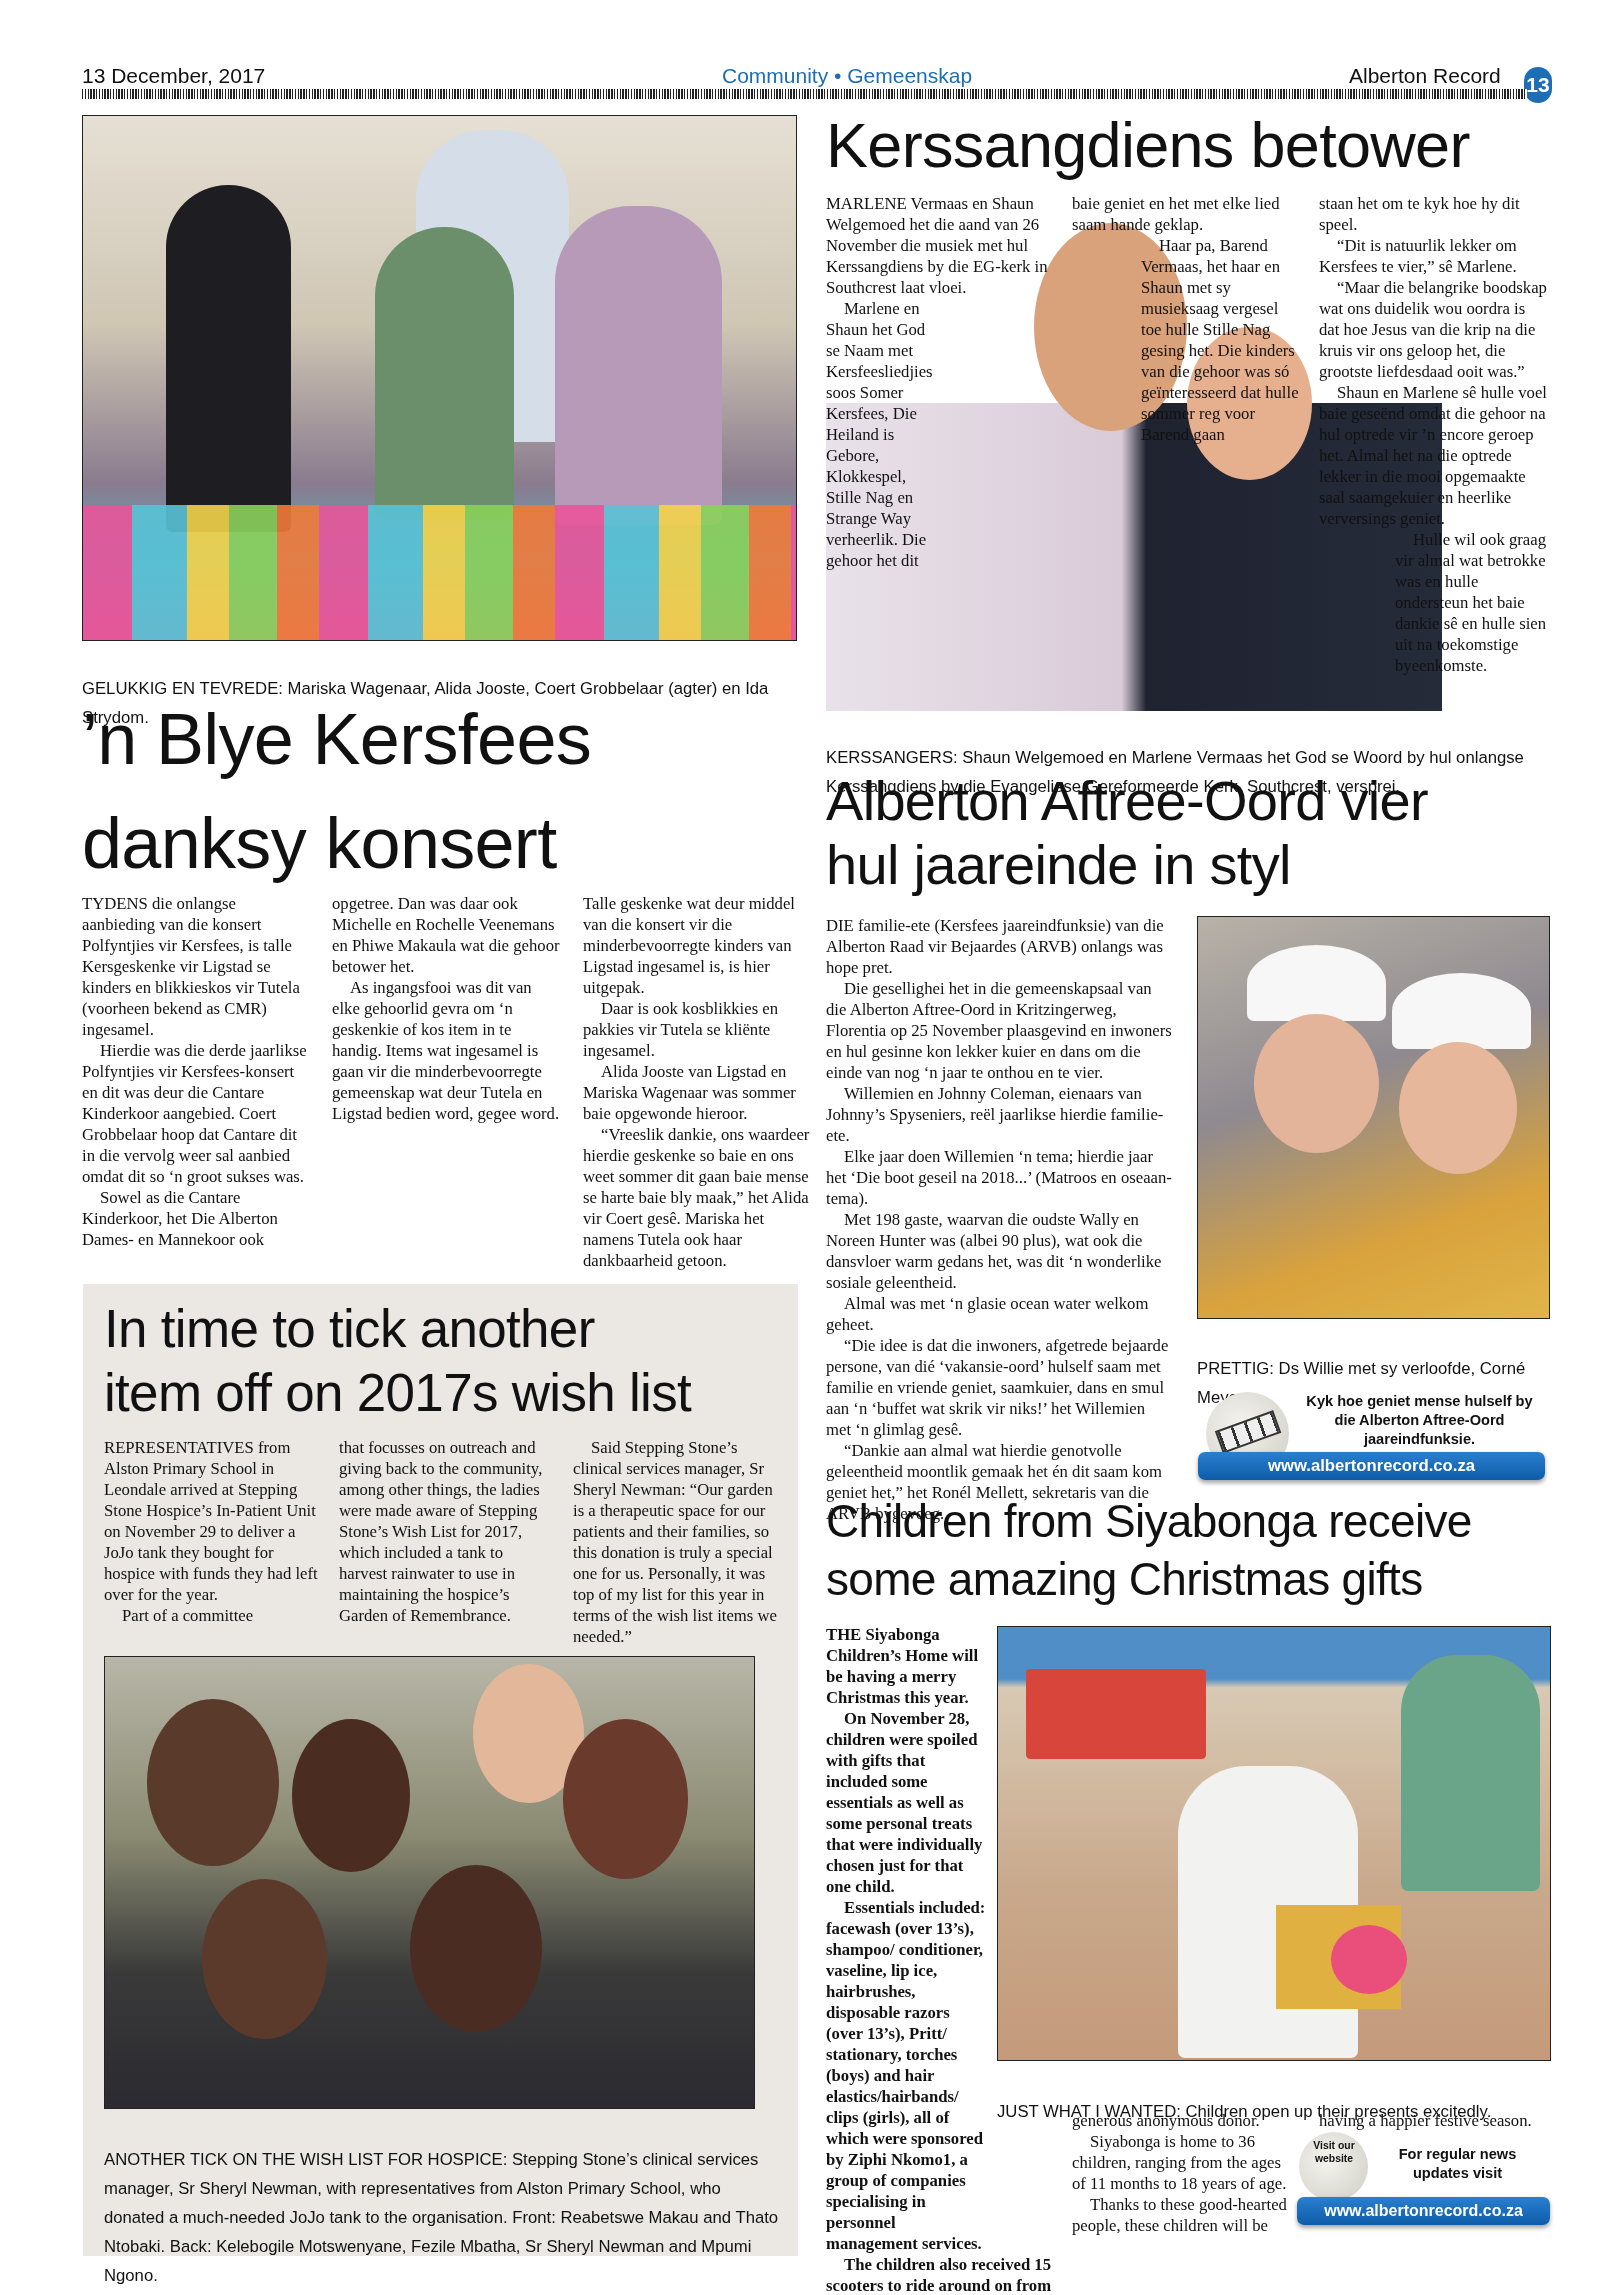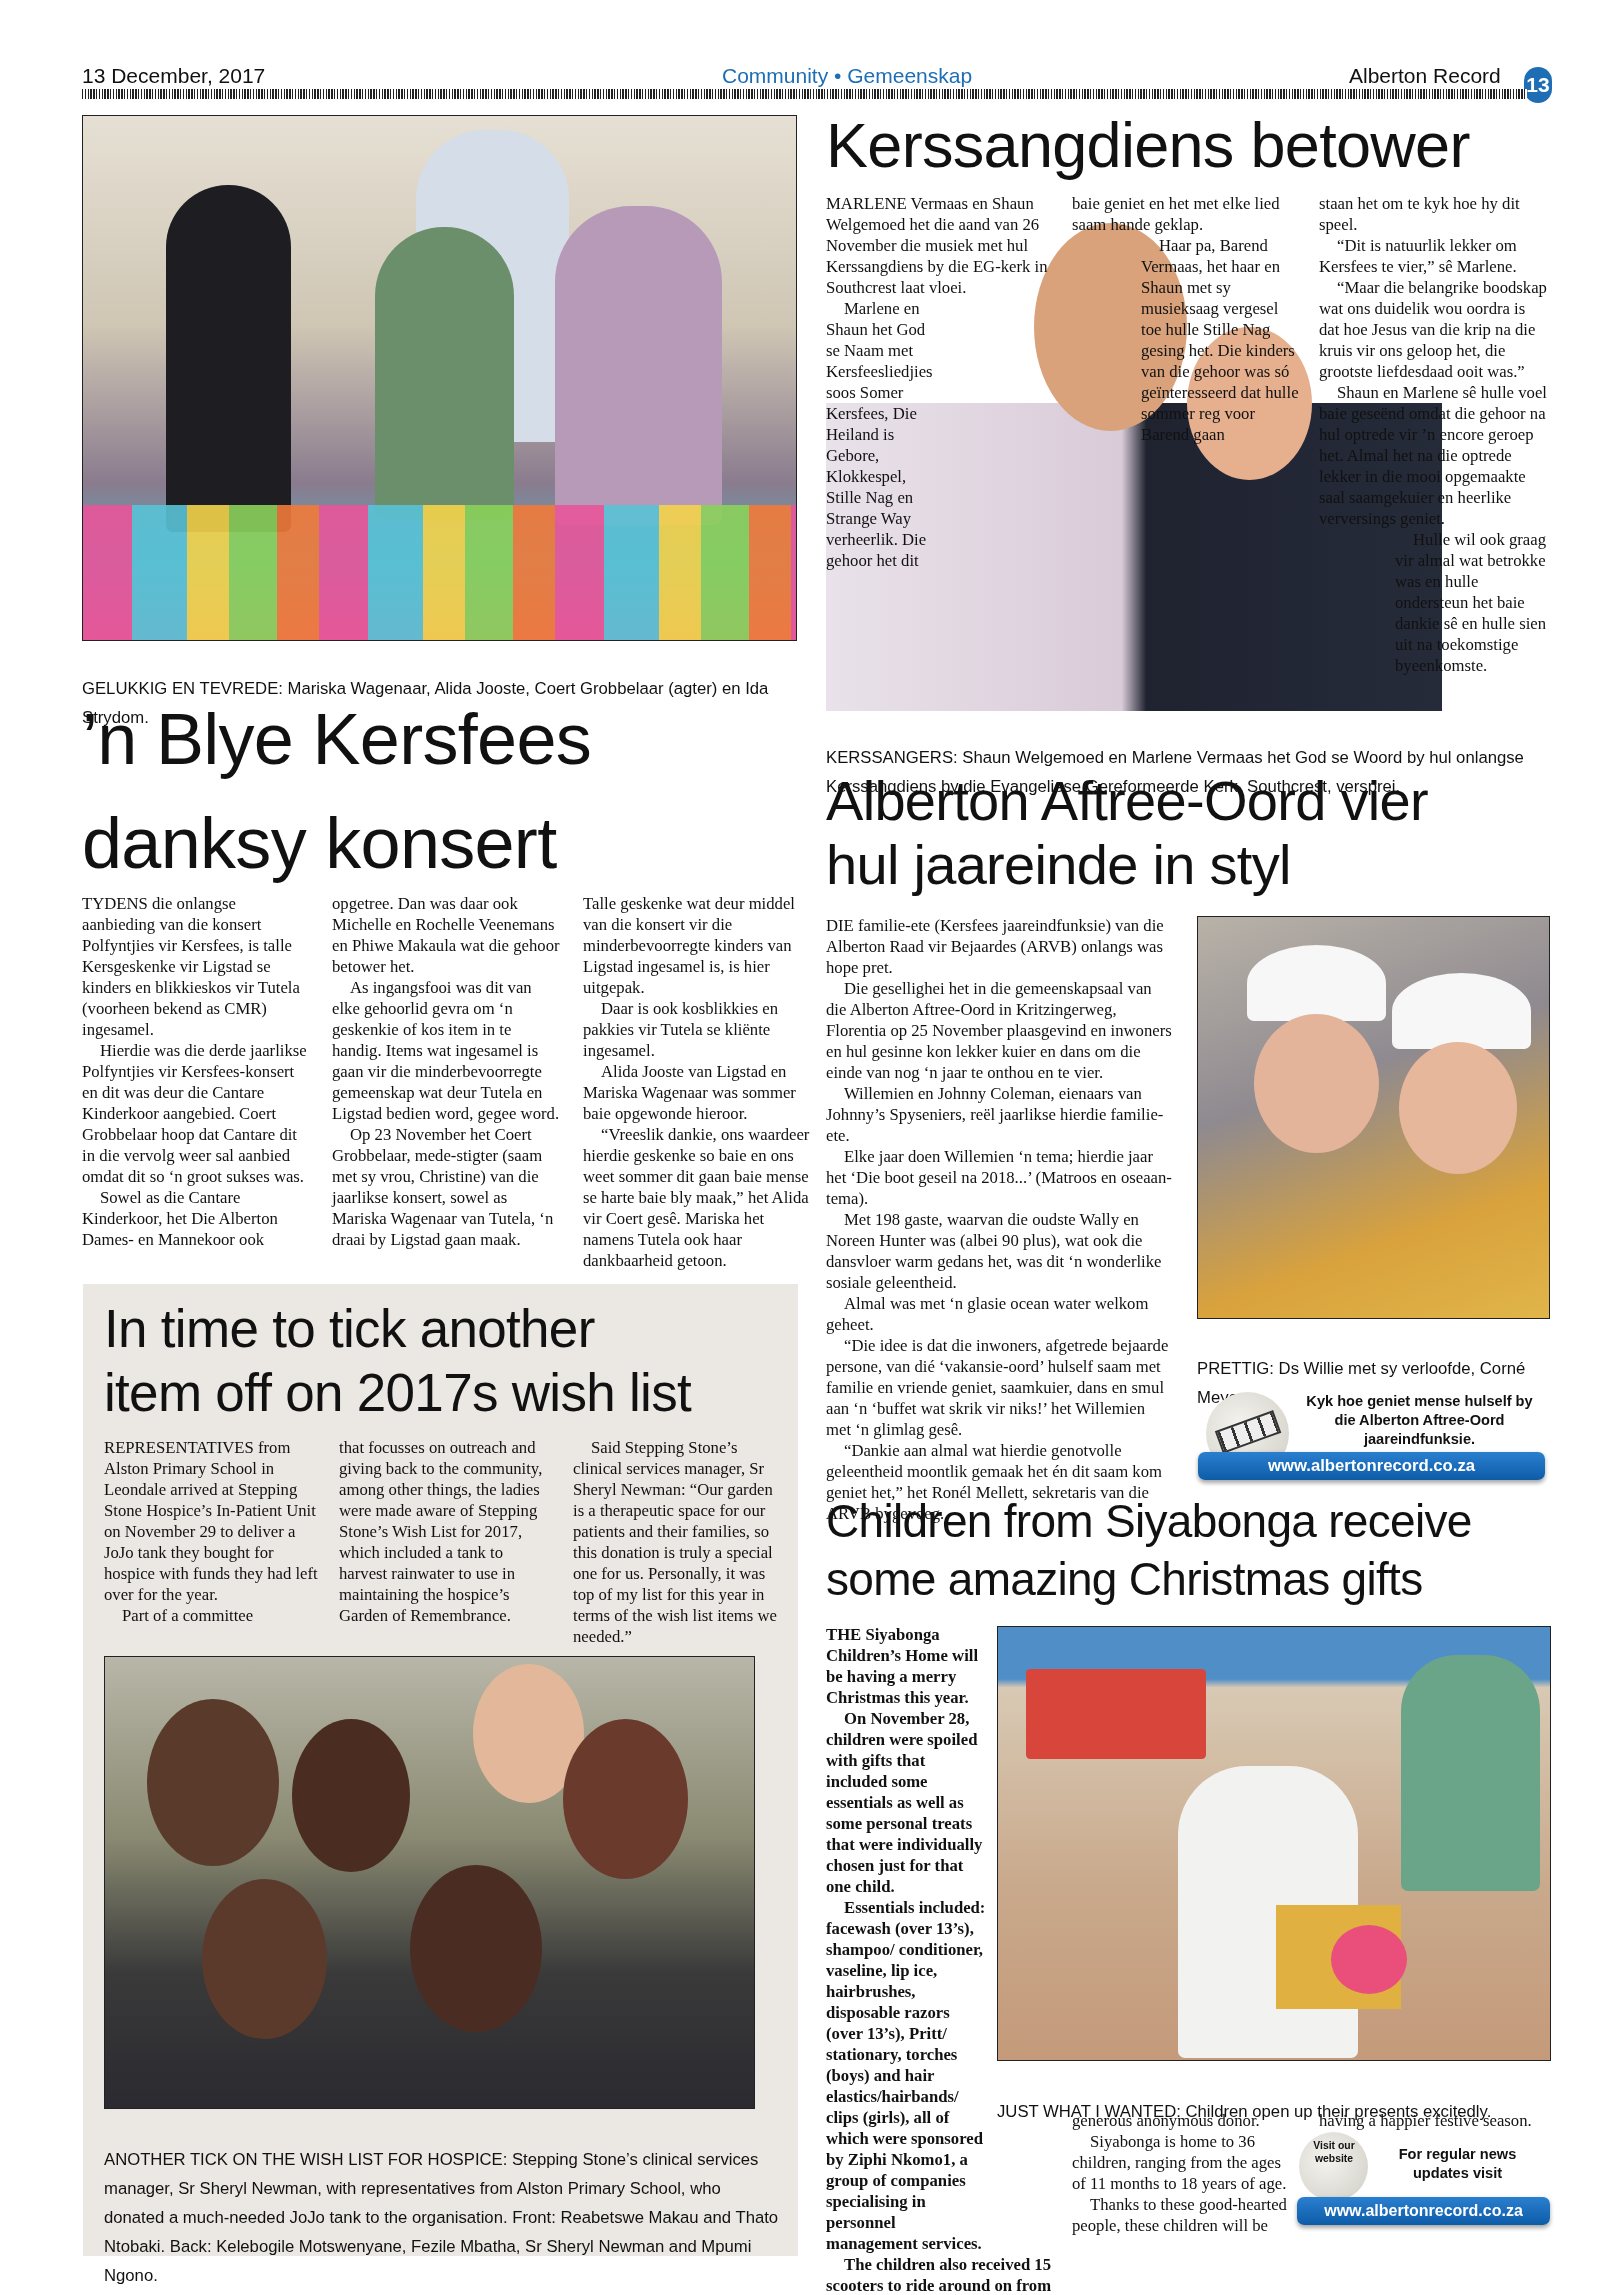--- a/index.html
+++ b/index.html
@@ -44,21 +44,20 @@
 </div>
 
 <div class="col" style="left:82px;top:893px;width:229px;">
   <p>TYDENS die onlangse aanbieding van die konsert Polfyntjies vir Kersfees, is talle Kersgeskenke vir Ligstad se kinders en blikkieskos vir Tutela (voorheen bekend as CMR) ingesamel.</p>
   <p>Hierdie was die derde jaarlikse Polfyntjies vir Kersfees-konsert en dit was deur die Cantare Kinderkoor aangebied. Coert Grobbelaar hoop dat Cantare dit in die vervolg weer sal aanbied omdat dit so ‘n groot sukses was.</p>
   <p>Sowel as die Cantare Kinderkoor, het Die Alberton Dames- en Mannekoor ook</p>
 </div>
 <div class="col" style="left:332px;top:893px;width:229px;">
   <p>opgetree. Dan was daar ook Michelle en Rochelle Veenemans en Phiwe Makaula wat die gehoor betower het.</p>
   <p>As ingangsfooi was dit van elke gehoorlid gevra om ‘n geskenkie of kos item in te handig. Items wat ingesamel is gaan vir die minderbevoorregte gemeenskap wat deur Tutela en Ligstad bedien word, gegee word.</p>
-  <p>Op 23 November het Coert Grobbelaar, mede-stigter (saam met sy vrou, Christine) van die jaarlikse konsert, sowel as Mariska Wagenaar van Tutela, ‘n draai by Ligstad gaan maak.</p>
 </div>
 <div class="col" style="left:583px;top:893px;width:229px;">
   <p>Talle geskenke wat deur middel van die konsert vir die minderbevoorregte kinders van Ligstad ingesamel is, is hier uitgepak.</p>
   <p>Daar is ook kosblikkies en pakkies vir Tutela se kliënte ingesamel.</p>
   <p>Alida Jooste van Ligstad en Mariska Wagenaar was sommer baie opgewonde hieroor.</p>
   <p>“Vreeslik dankie, ons waardeer hierdie geskenke so baie en ons weet sommer dit gaan baie mense se harte baie bly maak,” het Alida vir Coert gesê. Mariska het namens Tutela ook haar dankbaarheid getoon.</p>
 </div>
 
 <div class="headline" style="left:826px;top:111px;font-size:63px;line-height:69px;">Kerssangdiens betower</div>
 <div class="abs" style="left:826px;top:403px;width:616px;height:308px;background:linear-gradient(90deg,#e9e2ea 0%,#d9cbd8 48%,#1f2330 52%,#262b3a 100%);">

